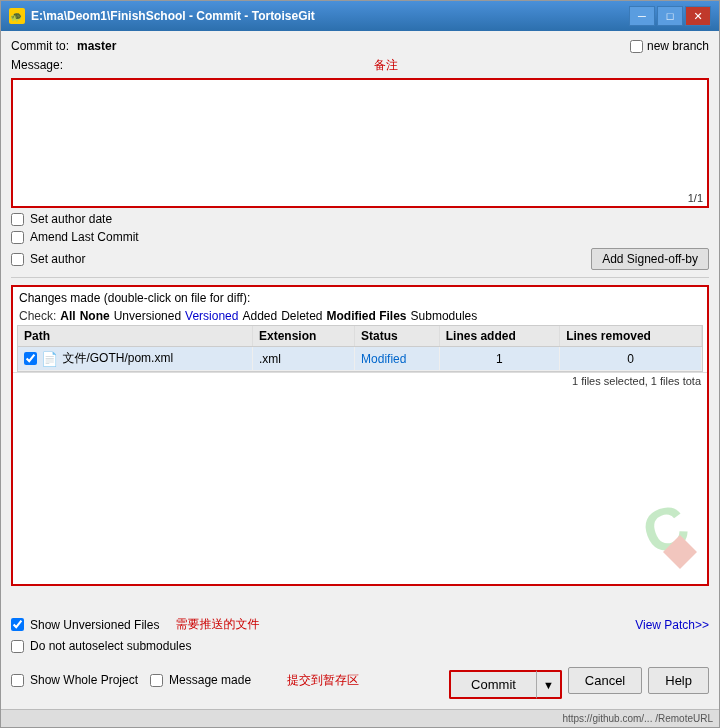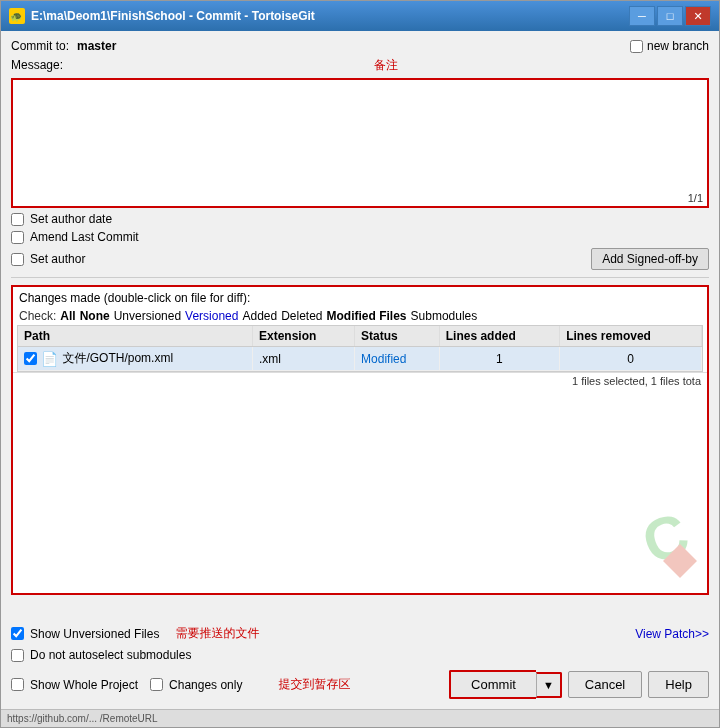--- a/index.html
+++ b/index.html
@@ -296,22 +296,22 @@
     }
 
     .commit-area-note {
       color: #cc0000;
       font-size: 12px;
       margin-left: 30px;
     }
 
     .commit-btn-group {
       display: flex;
-      align-items: center;
       margin-left: auto;
+      margin-top: 9px;
     }
     .commit-main-btn {
       padding: 5px 20px;
       font-size: 13px;
       background: #e8e8e8;
       border: 2px solid #cc0000;
       cursor: pointer;
       border-radius: 2px 0 0 2px;
       font-weight: normal;
       border-right: none;
@@ -352,20 +352,21 @@
     .status-bar {
       background: #ddd;
       height: 18px;
       font-size: 10px;
       display: flex;
       align-items: center;
       padding: 0 6px;
       color: #555;
       flex-shrink: 0;
       border-top: 1px solid #bbb;
+      justify-content: flex-end;
     }
   </style>
 </head>
 <body>
 
 <div class="window">
 
   <div class="title-bar">
     <div class="title-bar-icon">🐢</div>
     <span class="title-bar-text">E:\ma\Deom1\FinishSchool - Commit - TortoiseGit</span>
@@ -489,21 +490,21 @@
       <span>Do not autoselect submodules</span>
     </div>
 
     <div class="action-row">
       <div class="checkbox-row">
         <input type="checkbox" style="">
         <span>Show Whole Project</span>
       </div>
       <div class="checkbox-row" style="margin-left:6px;">
         <input type="checkbox" style="">
-        <span>Changes only</span>
+        <span>Message made</span>
       </div>
       <span class="commit-area-note">提交到暂存区</span>
       <div class="commit-btn-group">
         <button class="commit-main-btn">Commit</button>
         <button class="commit-dropdown-btn">▼</button>
       </div>
       <button class="cancel-btn">Cancel</button>
       <button class="help-btn">Help</button>
     </div>
 

